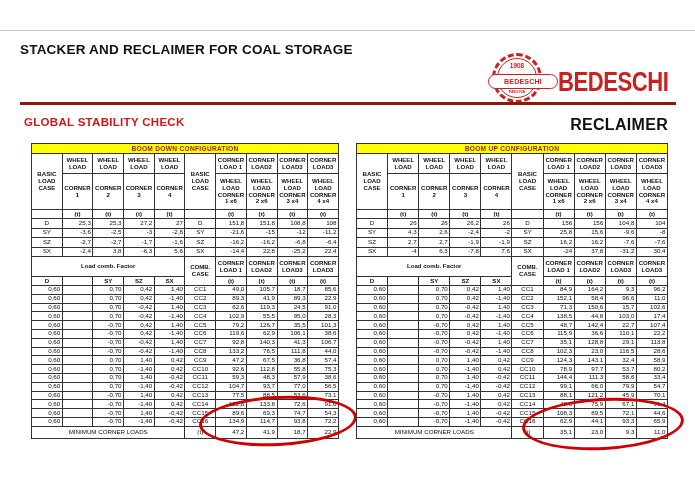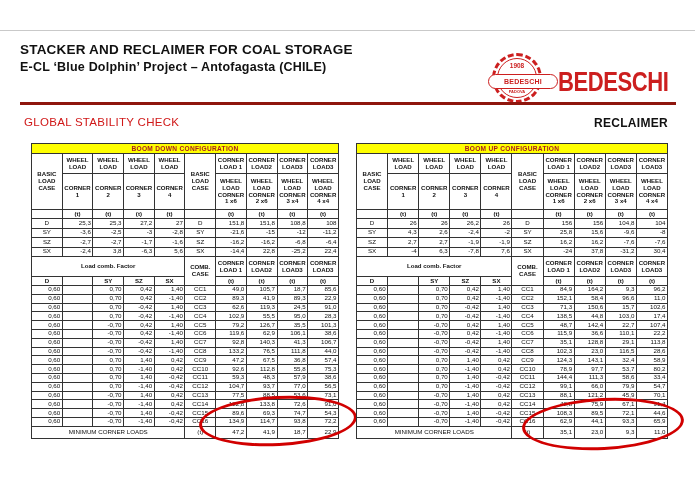--- a/index.html
+++ b/index.html
@@ -15,22 +15,22 @@
   .gear{position:absolute;left:6px;top:1px;width:44px;height:44px;border-radius:50%;
         border:3px dashed #cc1f1f;background:#fff;}
   .gear-inner{position:absolute;left:2px;top:2px;right:2px;bottom:2px;border:1.5px solid #cc1f1f;border-radius:50%;background:#fff;}
   .gear-year{position:absolute;left:0;top:6px;width:100%;text-align:center;font-size:6.5px;font-weight:bold;color:#cc1f1f;}
   .gear-city{position:absolute;left:0;bottom:6px;width:100%;text-align:center;font-size:4px;font-weight:bold;color:#cc1f1f;}
   .gear-band{position:absolute;left:-7px;top:18px;width:68px;height:13px;border:1.5px solid #cc1f1f;
              border-radius:8px;background:#fff;text-align:center;font-size:7px;font-weight:bold;color:#cc1f1f;line-height:13px;letter-spacing:.2px;}
   .wordmark{position:absolute;left:72px;top:14px;font-size:24px;font-weight:bold;color:#cc1f1f;
             letter-spacing:-.5px;transform:scale(.92,1.12);transform-origin:left top;white-space:nowrap;}
   .rule{position:absolute;left:20px;top:102px;width:656px;height:2.5px;background:#8e160d;}
-  .subhead-left{position:absolute;left:24px;top:116px;font-size:11.5px;font-weight:normal;color:#d01818;letter-spacing:.3px;text-align:center;}
-  .subhead-right{position:absolute;right:27px;top:116px;font-size:12px;font-weight:bold;color:#111;letter-spacing:.3px;}
+  .subhead-left{position:absolute;left:24px;top:116px;font-size:11.5px;font-weight:bold;color:#d01818;letter-spacing:.3px;text-align:center;}
+  .subhead-right{position:absolute;right:27px;top:116px;font-size:16px;font-weight:bold;color:#111;letter-spacing:.3px;}
 
   .tbl-wrap{position:absolute;top:143px;}
   .tbl-wrap.left{left:31px;width:308px;}
   .tbl-wrap.right{left:356px;width:312px;}
   table.stab-table{border-collapse:collapse;table-layout:fixed;width:100%;border:1.2px solid #000;}
   .stab-table td{border:0.7px solid #333;padding:0 1.5px;font-size:6.2px;line-height:1.1;
                  text-align:center;vertical-align:middle;overflow:hidden;}
   .stab-table td.caption{background:#ffff00;color:#a61e1e;font-weight:bold;font-size:6.6px;letter-spacing:.3px;}
   .stab-table td.hdr{font-weight:bold;font-size:6.1px;}
   .stab-table td.num{text-align:right;}
@@ -44,21 +44,20 @@
   .tbl-wrap.left .ellipse{left:168px;top:253px;width:152px;height:44px;}
   .tbl-wrap.right .ellipse{left:166px;top:255px;width:156px;height:46px;}
 </style>
 </head>
 <body>
 
 <div class="slide-top-edge"></div>
 
 <div class="title-block">
   <div class="title-line1">STACKER AND RECLAIMER FOR COAL STORAGE</div>
-  <div class="title-line2">E-CL ‘Blue Dolphin’ Project – Antofagasta (CHILE)</div>
 </div>
 
 <div class="logo">
   <div class="gear">
     <div class="gear-inner"></div>
     <div class="gear-year">1908</div>
     <div class="gear-city">PADOVA</div>
     <div class="gear-band">BEDESCHI</div>
   </div>
   <div class="wordmark">BEDESCHI</div>

